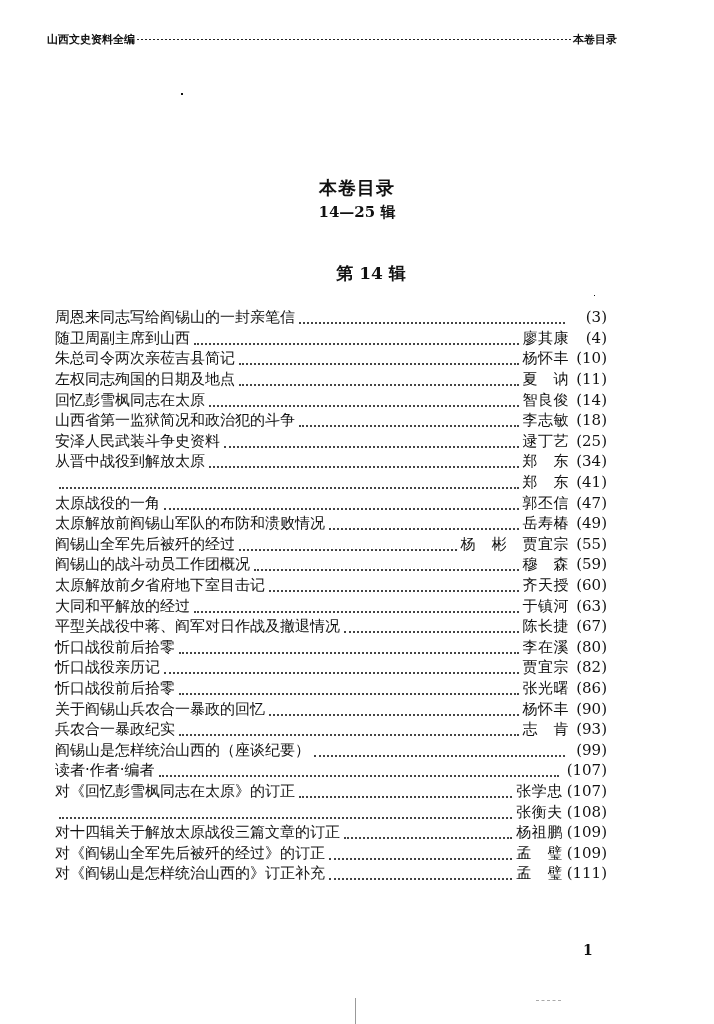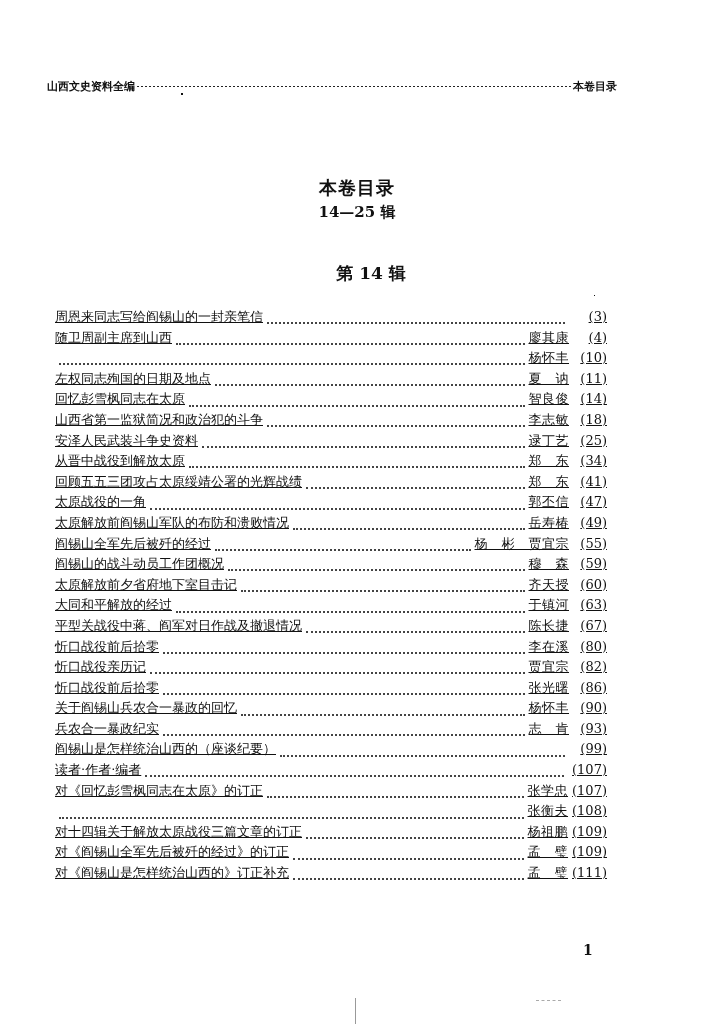--- a/index.html
+++ b/index.html
@@ -3,38 +3,37 @@
 <meta charset="utf-8">
 <style>
   html, body { margin: 0; padding: 0; background: #ffffff; }
   body {
     width: 714px; height: 1024px; position: relative; overflow: hidden;
     font-family: "DejaVu Serif", "Liberation Serif", serif; color: #111;
   }
   .running-head {
     position: absolute; left: 47px; top: 31px; width: 570px; height: 16px;
     display: flex; align-items: center; font-size: 11px; font-weight: bold;
-    font-family: "DejaVu Sans", sans-serif; color: #111; margin-top: 47px;
+    font-family: "DejaVu Sans", sans-serif; color: #111;
   }
   .running-head .wave {
     flex: 1; height: 6px; margin: 0 2px;
     background-image: repeating-linear-gradient(90deg, #222 0 2px, transparent 2px 4px);
     background-size: 100% 1px; background-repeat: no-repeat; background-position: center;
     border-radius: 3px;
   }
   .speck { position: absolute; width: 2px; height: 2px; background: #111; }
   .title { position: absolute; left: 0; width: 714px; text-align: center; font-weight: bold; }
   .title.main { top: 176px; font-size: 18px; letter-spacing: 1px; }
   .title.sub { top: 203px; font-size: 15px; }
   .title.section { top: 262px; font-size: 17px; padding-left: 14px; }
   .toc { position: absolute; left: 55px; top: 307px; width: 552px; margin: 0; padding: 0; list-style: none; }
   .toc li {
-    height: 20.6px; display: flex; align-items: flex-start; font-size: 13px; line-height: 20px;
+    height: 20.6px; display: flex; align-items: center; font-size: 15px; line-height: 20px;
     font-family: "DejaVu Sans", sans-serif;
-    text-decoration: underline;
   }
   .toc .t { white-space: nowrap; }
   .toc .dots {
     flex: 1; margin: 0 4px; overflow: hidden; white-space: nowrap; color: #333;
     border-bottom: 2px dotted #444; height: 8px; align-self: center; position: relative; top: 2px;
   }
   .toc .a { white-space: nowrap; letter-spacing: 0.5px; margin-right: 4px; }
   .toc .p { white-space: nowrap; font-family: "DejaVu Serif", serif; min-width: 34px; text-align: right; }
   .page-number { position: absolute; left: 583px; top: 942px; font-size: 14px; font-weight: bold; }
   .gutter-line { position: absolute; left: 355px; top: 998px; width: 1px; height: 26px; background: #999; }
@@ -63,20 +62,21 @@
       <span class="a"></span>
       <span class="p">(3)</span>
     </li>
     <li>
       <span class="t">随卫周副主席到山西</span>
       <span class="dots"></span>
       <span class="a">廖其康</span>
       <span class="p">(4)</span>
     </li>
     <li>
+      <span class="t">朱总司令两次亲莅吉县简记</span>
       <span class="dots"></span>
       <span class="a">杨怀丰</span>
       <span class="p">(10)</span>
     </li>
     <li>
       <span class="t">左权同志殉国的日期及地点</span>
       <span class="dots"></span>
       <span class="a">夏　讷</span>
       <span class="p">(11)</span>
     </li>
@@ -98,21 +98,20 @@
       <span class="a">逯丁艺</span>
       <span class="p">(25)</span>
     </li>
     <li>
       <span class="t">从晋中战役到解放太原</span>
       <span class="dots"></span>
       <span class="a">郑　东</span>
       <span class="p">(34)</span>
     </li>
     <li>
-      <span class="t">回顾五五三团攻占太原绥靖公署的光辉战绩</span>
       <span class="dots"></span>
       <span class="a">郑　东</span>
       <span class="p">(41)</span>
     </li>
     <li>
       <span class="t">太原战役的一角</span>
       <span class="dots"></span>
       <span class="a">郭丕信</span>
       <span class="p">(47)</span>
     </li>

